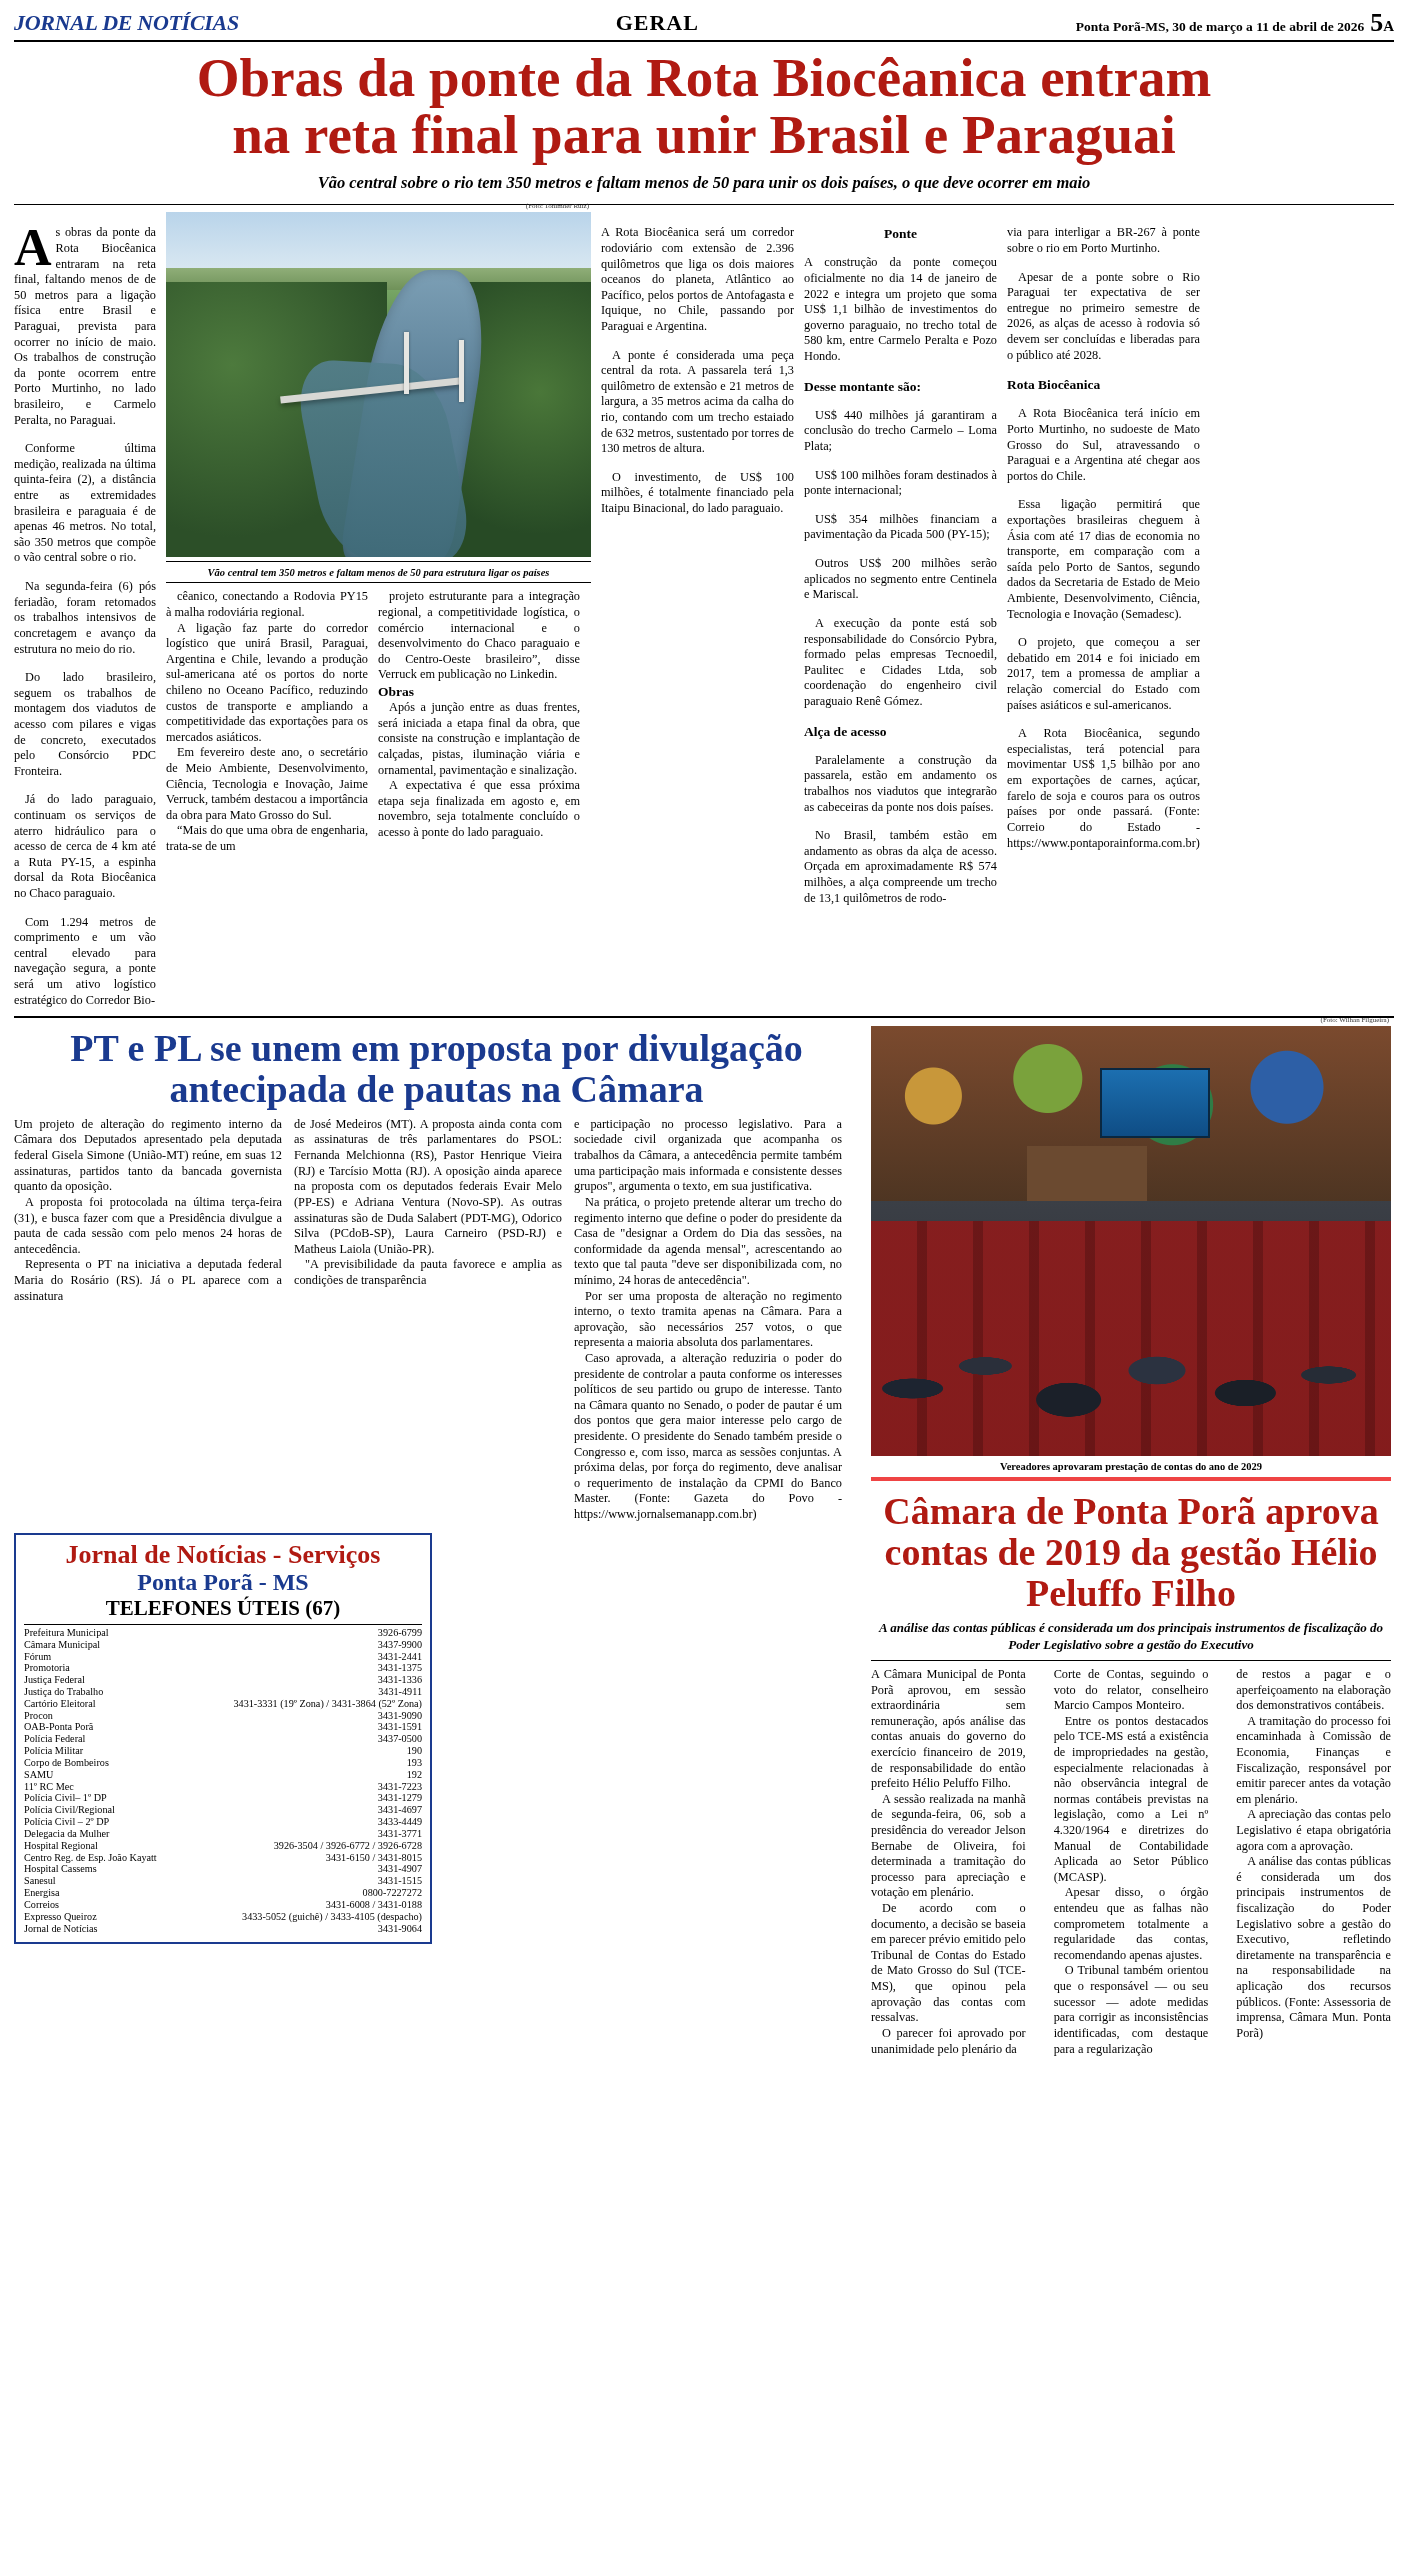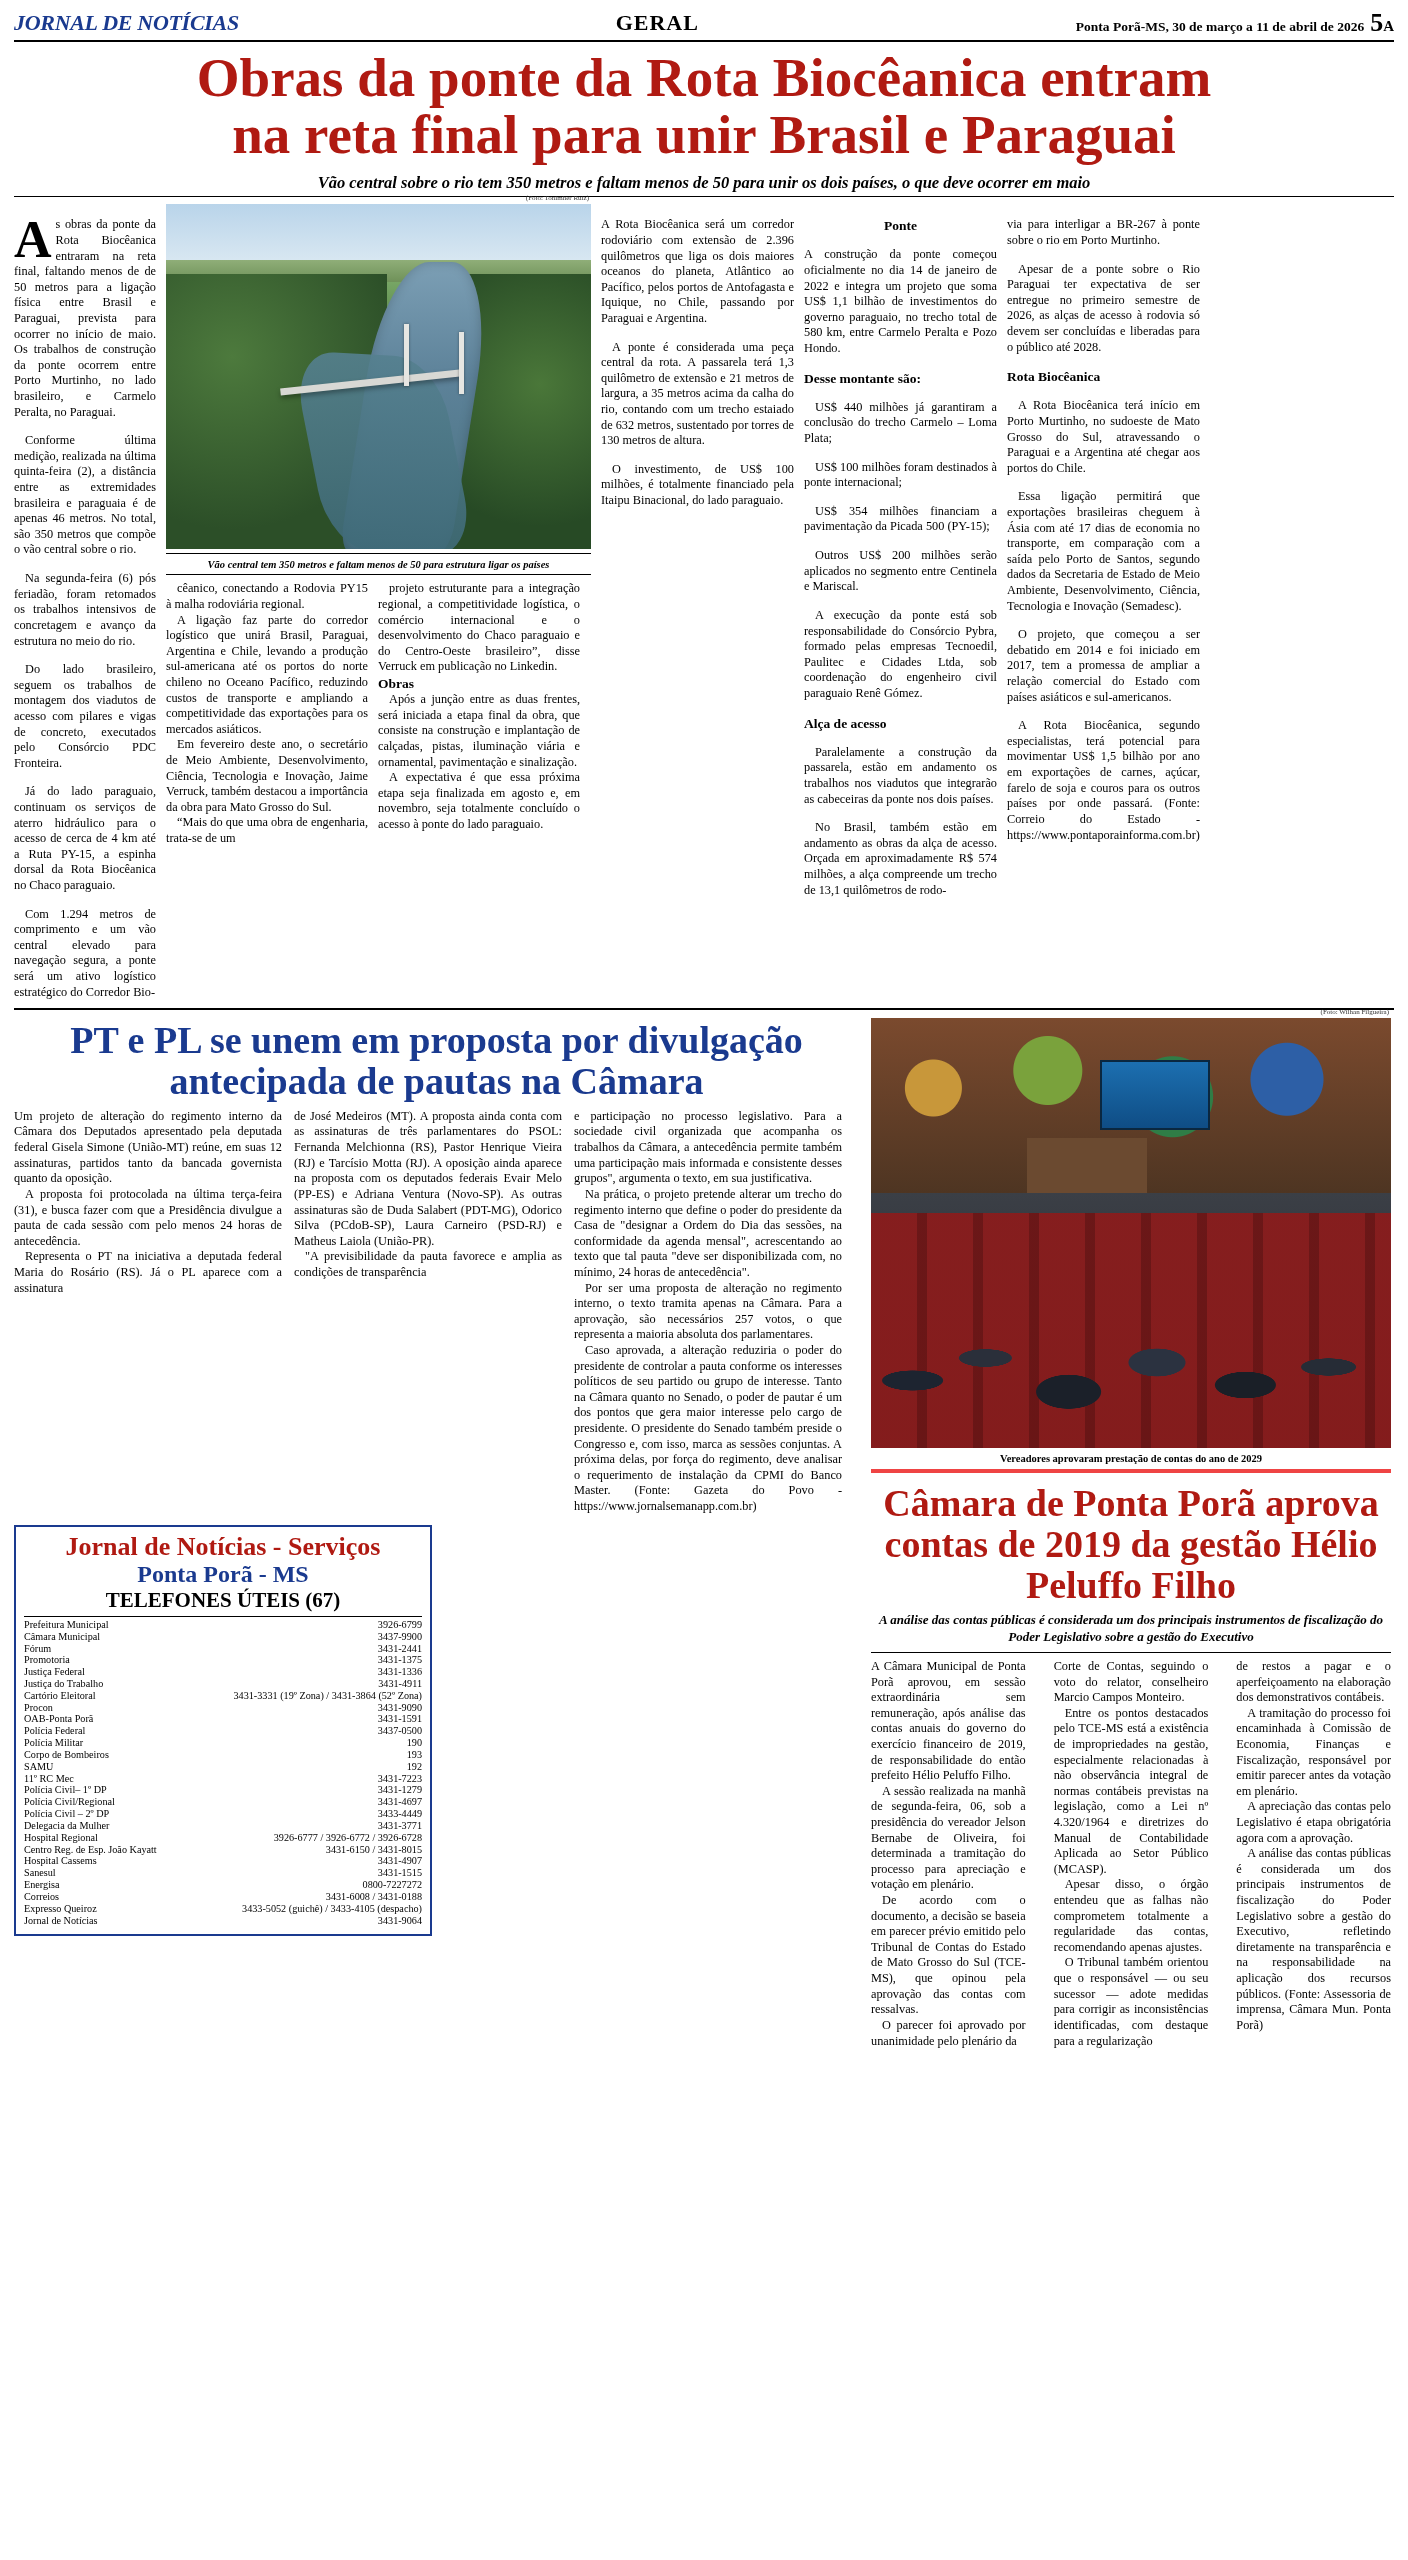--- a/index.html
+++ b/index.html
@@ -22,21 +22,21 @@
   .mast-right { font-family:"Liberation Serif", serif; font-weight:bold; font-size:13.5px;
                 display:flex; align-items:baseline; gap:6px; }
   .mast-right .pagenum { font-size:26px; font-weight:bold; }
   .mast-right .pagenum .sub { font-size:15px; }
 
   
   .headline { text-align:center; color:#b01a12; font-weight:bold;
               font-size:55px; line-height:1.03; margin:8px 0 2px 0;
               font-family:"Liberation Serif", serif; }
   .subhead { text-align:center; font-style:italic; font-weight:bold; font-size:16.5px;
-             margin:10px 0 6px 0; border-bottom:1px solid #000; padding-bottom:3px;}
+             margin:10px 0 6px 0; border-bottom:1px solid #000; padding-bottom:11px;}
 
   
   .top-block { display:flex; gap:10px; margin-top:7px; }
   .col { font-size:12.3px; line-height:1.27; text-align:justify; hyphens:auto; }
   .col p { margin:13px 0 0 0; text-indent:11px; }
   .col p.first { text-indent:0; }
 
   .c1 { width:142px; }
   .c4 { width:193px; }
   .c5 { width:193px; }
@@ -352,21 +352,21 @@
             <tr>
                 <td class="n">Polícia Civil – 2º DP</td>
                 <td class="v">3433-4449</td>
               </tr>
             <tr>
                 <td class="n">Delegacia da Mulher</td>
                 <td class="v">3431-3771</td>
               </tr>
             <tr>
                 <td class="n">Hospital Regional</td>
-                <td class="v">3926-6777 / 3926-6772 / 3926-6728</td>
+                <td class="v">3926-3504 / 3926-6772 / 3926-6728</td>
               </tr>
             <tr>
                 <td class="n">Centro Reg. de Esp. João Kayatt</td>
                 <td class="v">3431-6150 / 3431-8015</td>
               </tr>
             <tr>
                 <td class="n">Hospital Cassems</td>
                 <td class="v">3431-4907</td>
               </tr>
             <tr>

